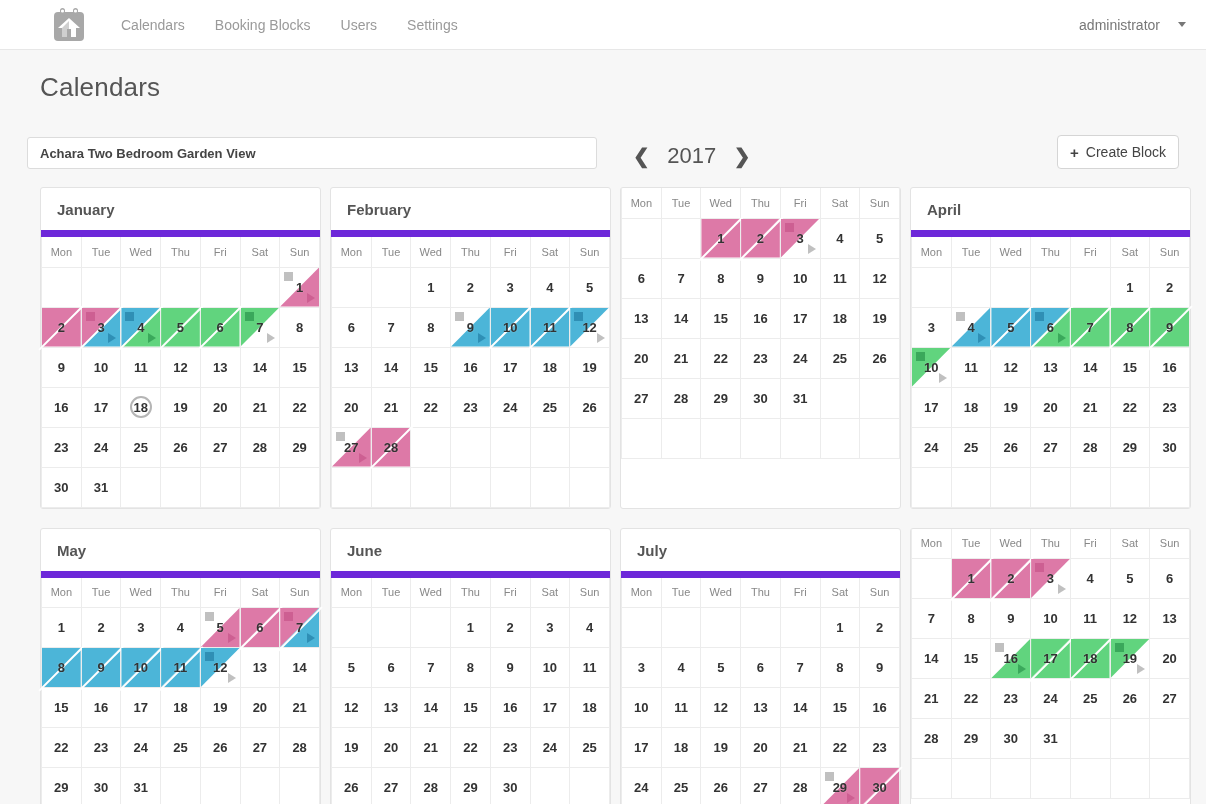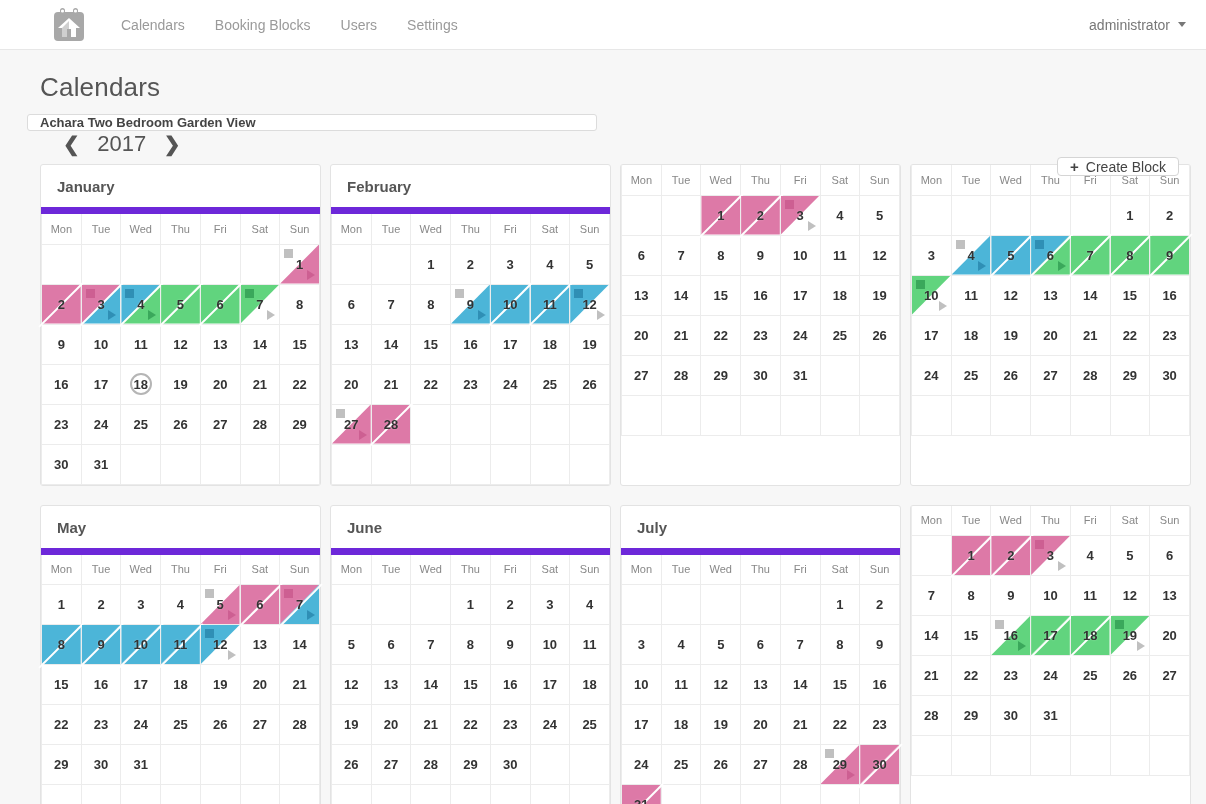--- a/index.html
+++ b/index.html
@@ -35,21 +35,21 @@
     font-size: 14px;
     padding: 0 15px;
     line-height: 50px;
     text-decoration: none;
     cursor: pointer;
     white-space: nowrap;
   }
   .nav-right { margin-left: auto; display: flex; align-items: center; }
   .user-menu {
     color: #777; font-size: 14px; cursor: pointer;
-    display: flex; align-items: center; gap: 8px;
+    display: flex; align-items: center; gap: 18px;
   }
   .caret {
     width: 0; height: 0;
     border-left: 4px solid transparent;
     border-right: 4px solid transparent;
     border-top: 5px solid #777;
     display: inline-block;
   }
 
   
@@ -57,25 +57,24 @@
   .page-title {
     font-size: 26px;
     color: #555;
     font-weight: normal;
     margin: 22px 0 0 13px;
     letter-spacing: .2px;
   }
 
   .controls {
     display: flex;
-    align-items: flex-start;
-    margin-top: 11px;
+    align-items: flex-end;
+    margin-top: 34px;
     height: 32px;
     position: relative;
-    flex-direction: column;
   }
   .cal-select {
     width: 570px;
     height: 32px;
     border: 1px solid #dcdcdc;
     border-radius: 3px;
     background: #fff;
     font-family: "Liberation Sans", sans-serif;
     font-size: 13px;
     font-weight: bold;
@@ -483,20 +482,21 @@
               <td class="empty"></td>
               <td class="empty"></td>
               <td class="empty"></td>
               <td class="empty"></td>
               <td class="empty"></td>
             </tr>
           </tbody>
         </table>
       </div>
       <div class="month">
+        <div class="month-name">April</div>
         <table class="cal">
           <thead>
             <tr>
               <th>Mon</th>
               <th>Tue</th>
               <th>Wed</th>
               <th>Thu</th>
               <th>Fri</th>
               <th>Sat</th>
               <th>Sun</th>

